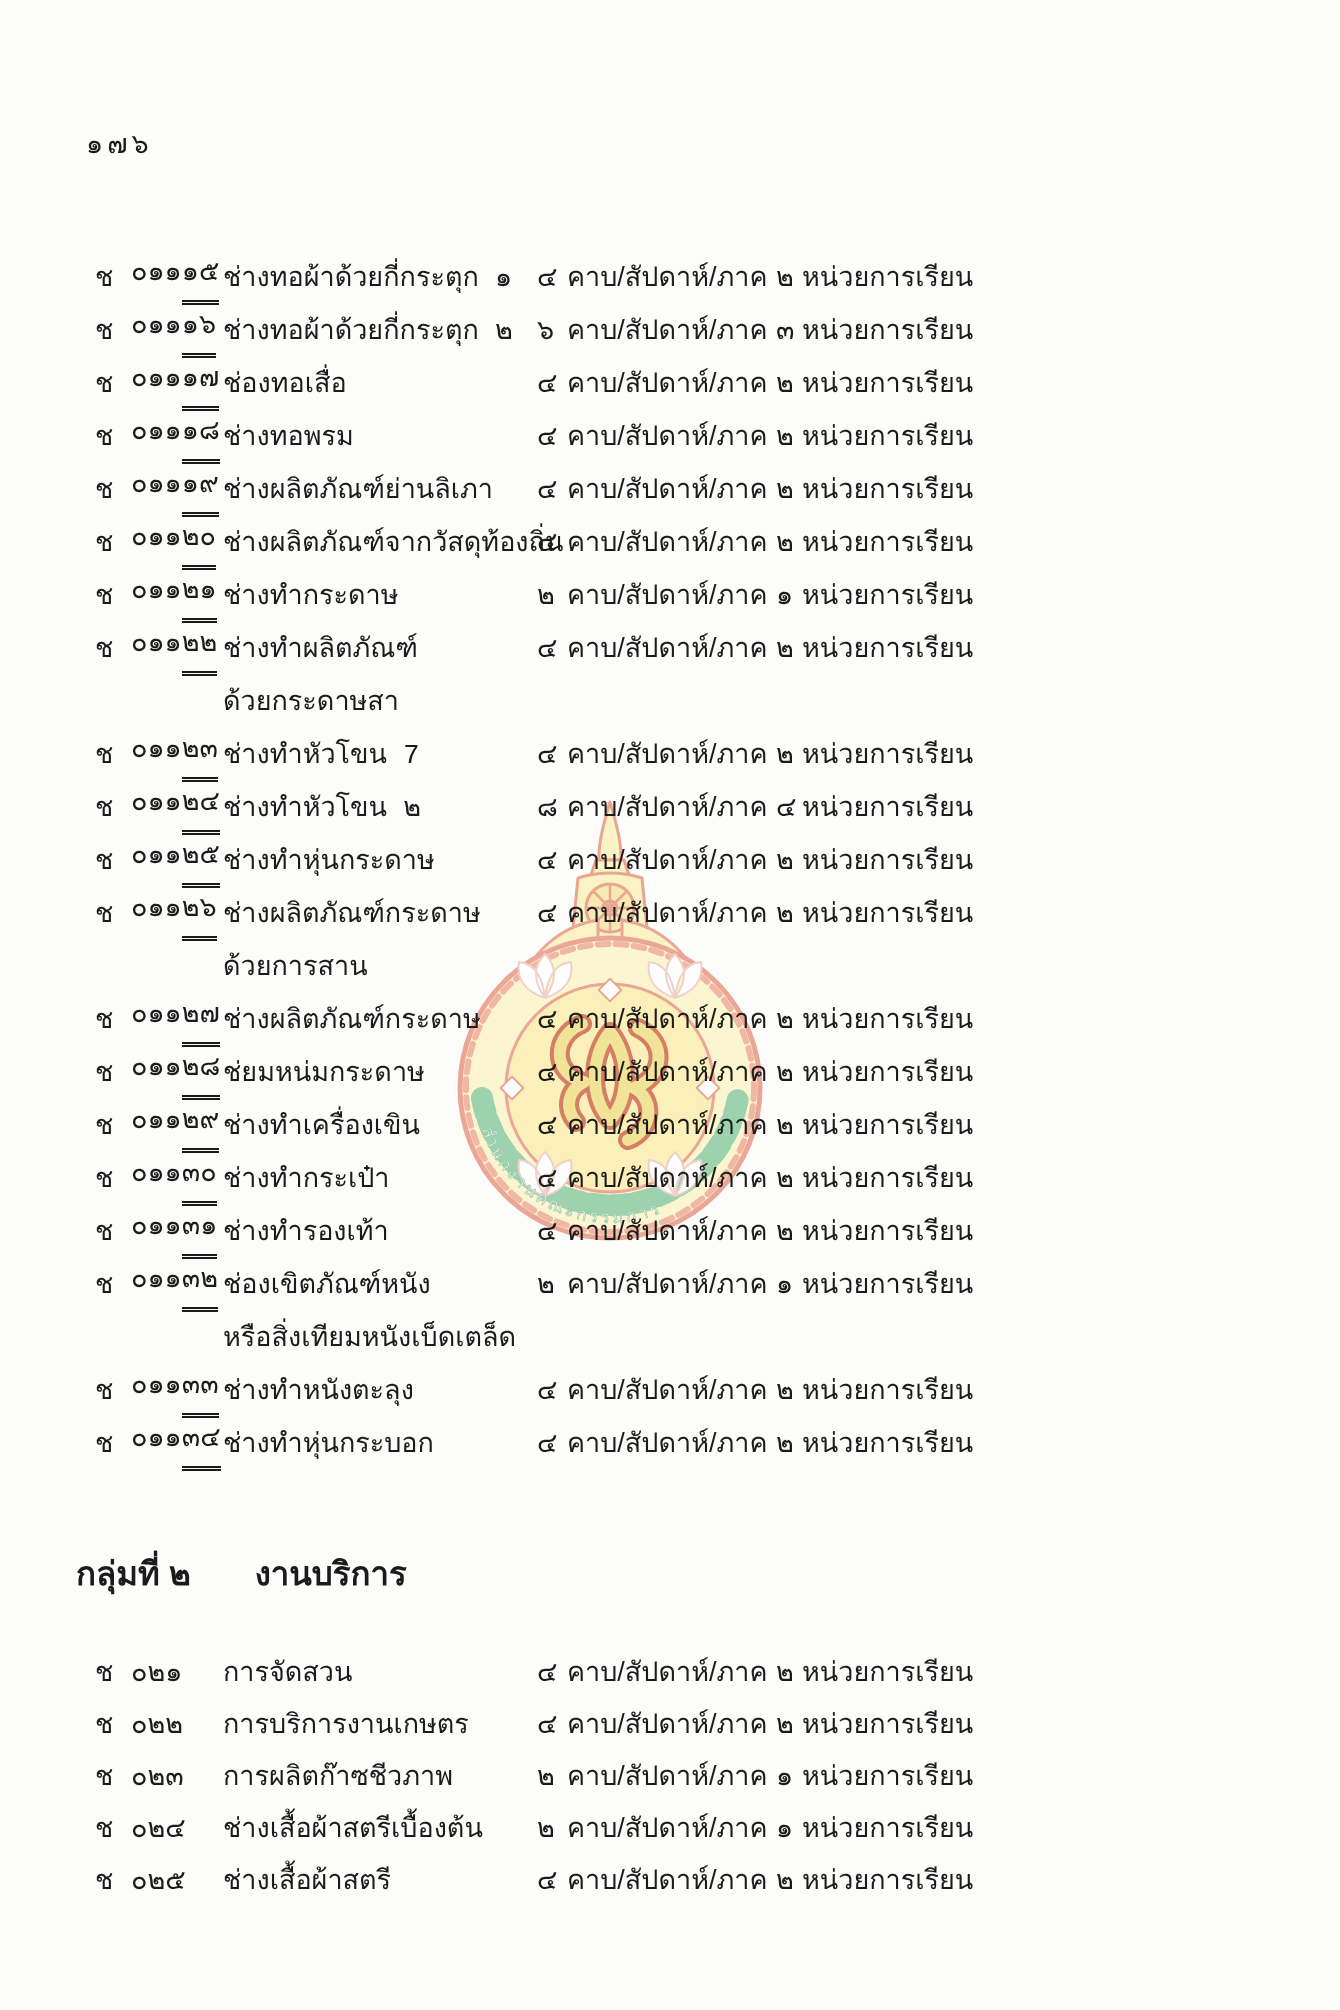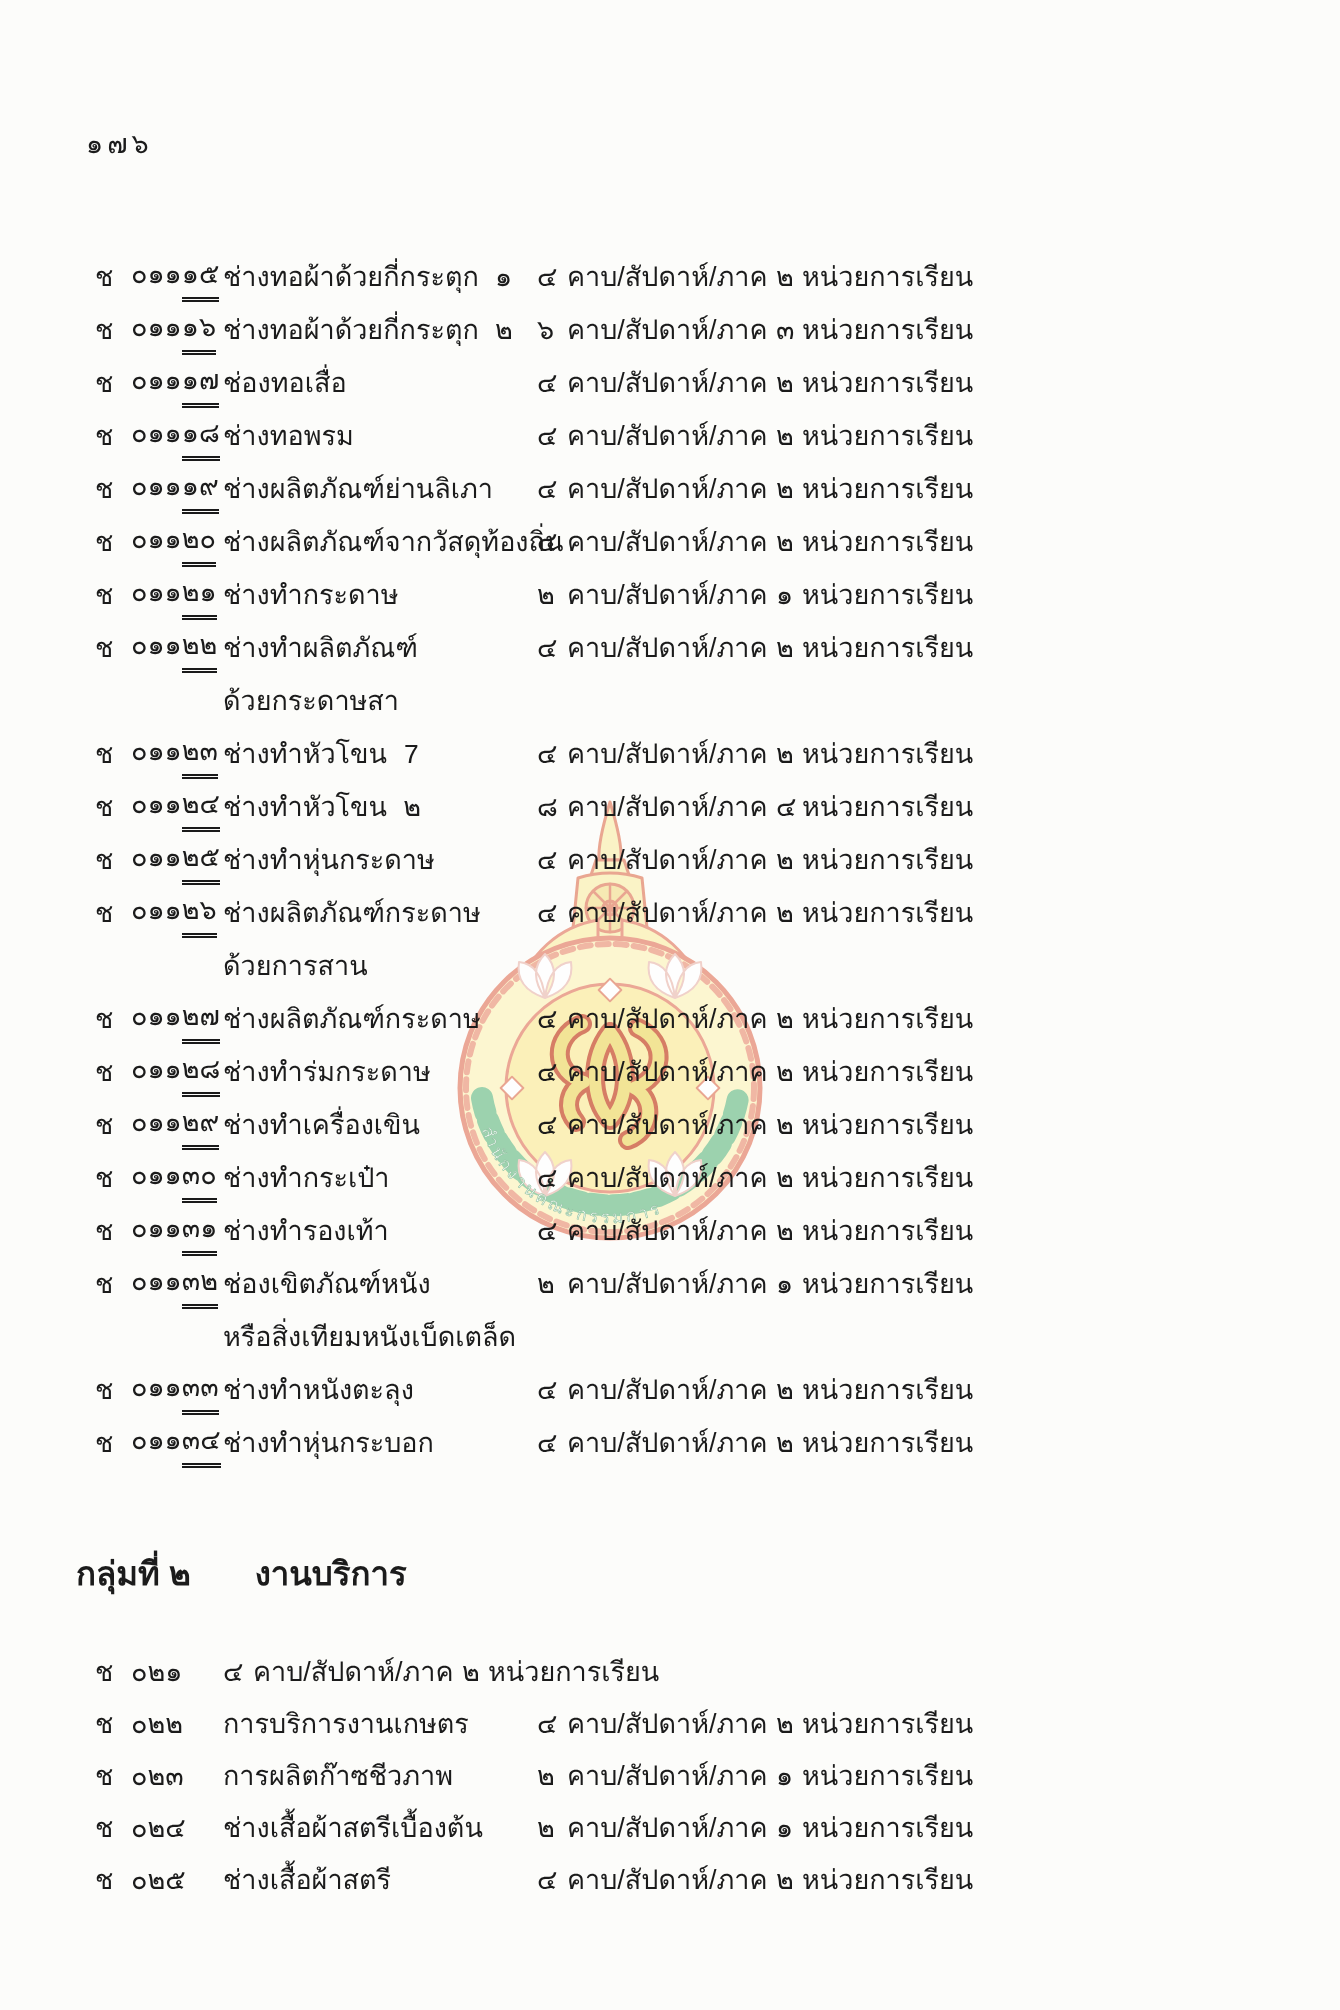--- a/index.html
+++ b/index.html
@@ -13,21 +13,21 @@
     position:absolute;left:86px;top:122px;font-size:27px;
     letter-spacing:4px;z-index:2;
   }
   .watermark{position:absolute;left:450px;top:798px;width:320px;height:450px;z-index:0;opacity:.95;}
   .list{position:relative;z-index:1;}
   .list-g1{margin-top:250px;}
   .line{display:flex;align-items:center;height:53px;font-size:27px;white-space:nowrap;}
   .list-g2 .line{height:52px;}
   .c-prefix{margin-left:95px;width:36px;}
   .c-code{width:92px;}
-  .c-code .u{display:inline-block;border-bottom:5px double #1a1a1a;padding-bottom:2px;}
+  .c-code .u{display:inline-block;border-bottom:5px double #1a1a1a;padding-bottom:8px;}
   .c-name{width:314px;font-family:Liberation Mono, monospace;}
   .c-pnum{width:30px;}
   .c-plabel{width:209px;}
   .c-unum{width:26px;}
   .c-ulabel{flex:0 0 auto;}
   .heading{
     position:relative;z-index:1;margin:84px 0 50px 76px;
     font-size:33px;font-weight:bold;height:42px;line-height:42px;
   }
   .heading .h-title{margin-left:64px;}
@@ -224,21 +224,21 @@
         <span class="c-code"><span>๐๑๑</span><span class="u">๒๗</span></span>
         <span class="c-name">ช่างผลิตภัณฑ์กระดาษ</span>
         <span class="c-pnum">๔</span>
         <span class="c-plabel">คาบ/สัปดาห์/ภาค</span>
         <span class="c-unum">๒</span>
         <span class="c-ulabel">หน่วยการเรียน</span>
       </div>
       <div class="line">
         <span class="c-prefix">ช</span>
         <span class="c-code"><span>๐๑๑</span><span class="u">๒๘</span></span>
-        <span class="c-name">ช่างทำร่มกระดาษ</span>
+        <span class="c-name">ช่ยมหน่มกระดาษ</span>
         <span class="c-pnum">๔</span>
         <span class="c-plabel">คาบ/สัปดาห์/ภาค</span>
         <span class="c-unum">๒</span>
         <span class="c-ulabel">หน่วยการเรียน</span>
       </div>
       <div class="line">
         <span class="c-prefix">ช</span>
         <span class="c-code"><span>๐๑๑</span><span class="u">๒๙</span></span>
         <span class="c-name">ช่างทำเครื่องเขิน</span>
         <span class="c-pnum">๔</span>
@@ -299,20 +299,21 @@
     </div>
 
   <div class="heading">
     <span class="h-label">กลุ่มที่ ๒</span><span class="h-title">งานบริการ</span>
   </div>
 
   <div class="list list-g2" id="list2">
       <div class="line">
         <span class="c-prefix">ช</span>
         <span class="c-code">๐๒๑</span>
+        <span class="c-name">การจัดสวน</span>
         <span class="c-pnum">๔</span>
         <span class="c-plabel">คาบ/สัปดาห์/ภาค</span>
         <span class="c-unum">๒</span>
         <span class="c-ulabel">หน่วยการเรียน</span>
       </div>
       <div class="line">
         <span class="c-prefix">ช</span>
         <span class="c-code">๐๒๒</span>
         <span class="c-name">การบริการงานเกษตร</span>
         <span class="c-pnum">๔</span>

